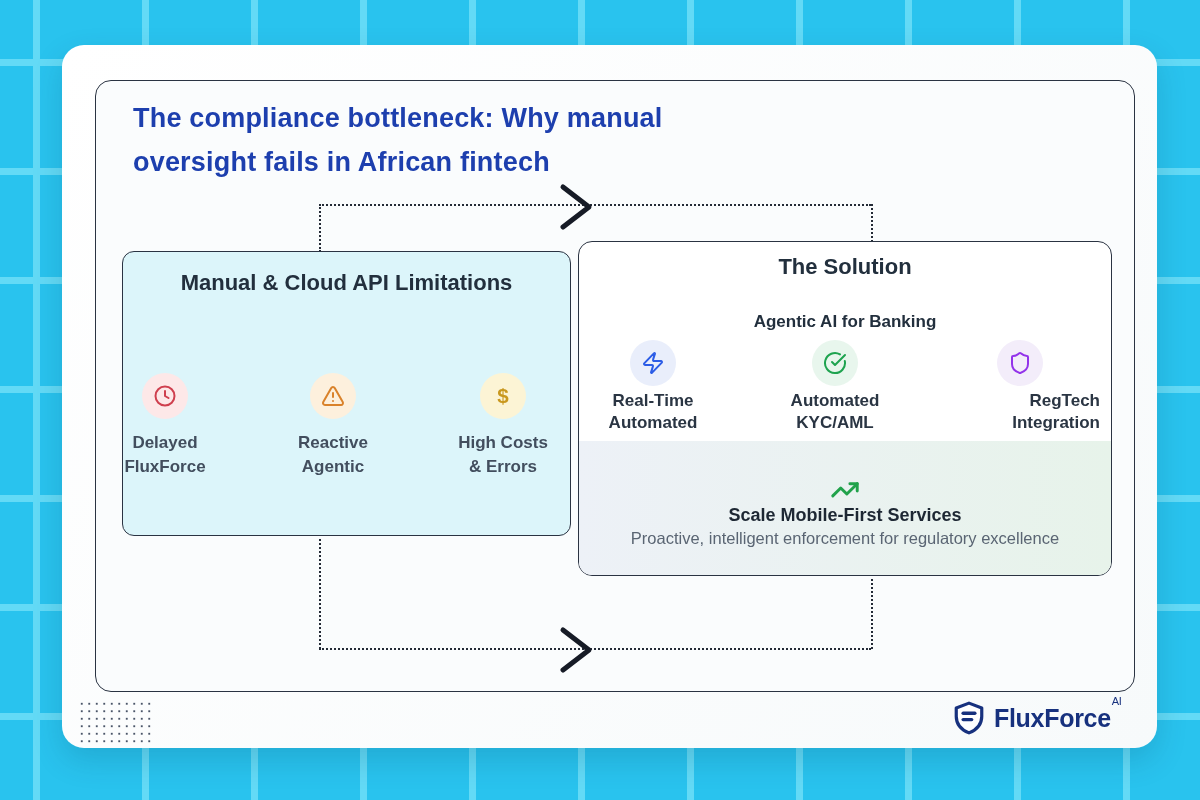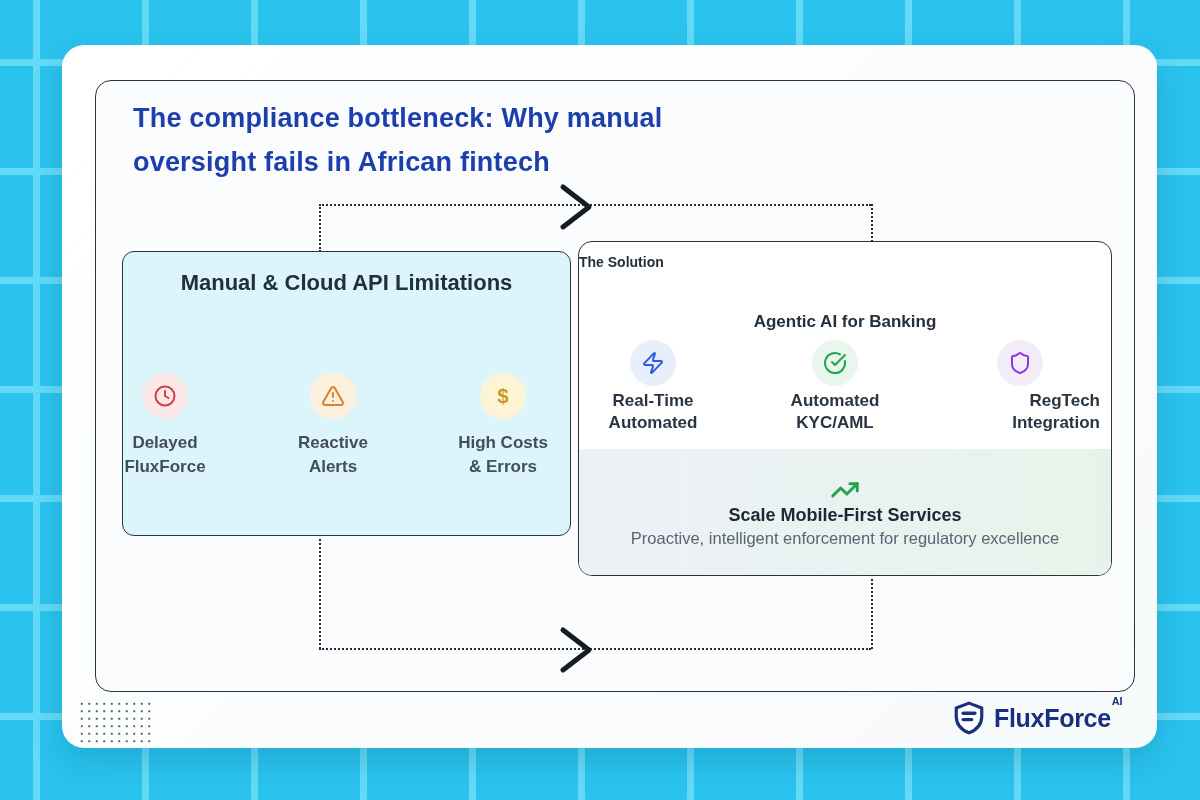--- a/index.html
+++ b/index.html
@@ -33,38 +33,38 @@
   .tint-red{background:#fde8e8;}
   .tint-orange{background:#fdf0dd;}
   .tint-yellow{background:#fcf4d5;}
   .tint-blue{background:#e9eefb;}
   .tint-green{background:#e8f6ed;}
   .tint-purple{background:#f3edfa;}
   .p-label{margin-top:12px;font-size:17px;font-weight:600;color:#424e5e;line-height:24px;text-align:center;}
   
   .solution-box{position:absolute;left:578px;top:241px;width:532px;height:333px;
     background:#ffffff;border:1.5px solid #2a3342;border-radius:14px;overflow:hidden;}
-  .sol-title{position:absolute;top:12px;left:0;right:0;text-align:left;
-    font-size:14px;font-weight:700;color:#222f3d;}
+  .sol-title{position:absolute;top:12px;left:0;right:0;text-align:center;
+    font-size:22px;font-weight:700;color:#222f3d;}
   .sol-subtitle{position:absolute;top:64px;left:0;right:0;text-align:center;
     font-size:17px;font-weight:700;color:#222f3d;margin-top:6px;}
   .s-label{margin-top:4px;font-size:17px;font-weight:700;color:#2a3543;line-height:22px;}
   .highlight{position:absolute;left:0;right:0;bottom:0;height:122px;
     background:linear-gradient(90deg,#edf1f7 0%,#e7f3ea 100%);
     display:flex;flex-direction:column;align-items:center;justify-content:center;
-    gap:3px;padding-top:4px;}
+    gap:3px;padding-top:12px;}
   .hl-title{font-size:18px;font-weight:700;color:#1d2733;}
   .hl-sub{font-size:16.5px;color:#5a6573;}
   
   .dots{position:absolute;left:78px;top:700px;width:74px;height:44px;
     background-image:radial-gradient(#4a5568 1.1px, transparent 1.4px);
     background-size:7.5px 7.5px;}
   .brand{position:absolute;left:952px;top:700px;display:flex;align-items:center;gap:8px;}
   .brand-text{font-size:25px;font-weight:800;color:#17317e;letter-spacing:-.3px;}
-  .brand-sup{font-size:11px;font-weight:700;color:#17317e;vertical-align:top;
+  .brand-sup{font-size:11px;font-weight:400;color:#17317e;vertical-align:top;
     position:relative;top:-9px;left:1px;}
   svg{display:block;}
 </style>
 </head>
 <body>
 
 <div class="stage">
   <div class="card"></div>
   <div class="inner-box"></div>
 
@@ -111,21 +111,21 @@
       <svg width="24" height="24" viewBox="0 0 24 24">
         <g fill="none" stroke-width="2" stroke-linecap="round" stroke-linejoin="round" stroke="#d9822b">
           <path d="m21.73 18-8-14a2 2 0 0 0-3.48 0l-8 14A2 2 0 0 0 4 21h16a2 2 0 0 0 1.73-3"></path>
           <path d="M12 9v4"></path>
             <path d="M12 17h.01"></path>
         </g>
       </svg>
     </div>
     <div class="p-label">
       <div>Reactive</div>
-      <div>Alerts</div>
+      <div>Agentic</div>
     </div>
   </div>
 
   <div class="item-col" style="left:418px;top:373px;">
     <div class="icon-circle tint-yellow">
       <svg width="26" height="26" viewBox="0 0 24 24">
         <text x="12" y="18.5" text-anchor="middle" font-size="19" font-weight="bold" font-family="Liberation Sans, sans-serif" fill="#c9981f">$</text>
       </svg>
     </div>
     <div class="p-label">

